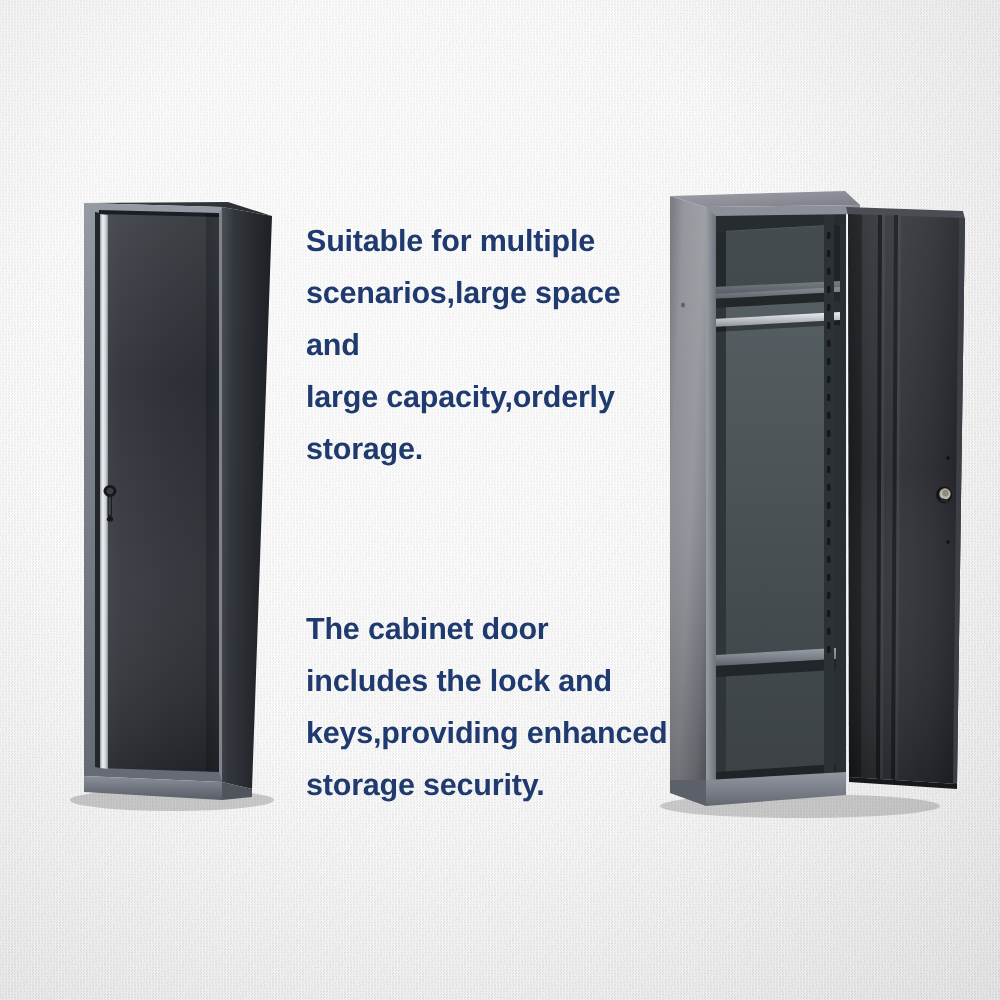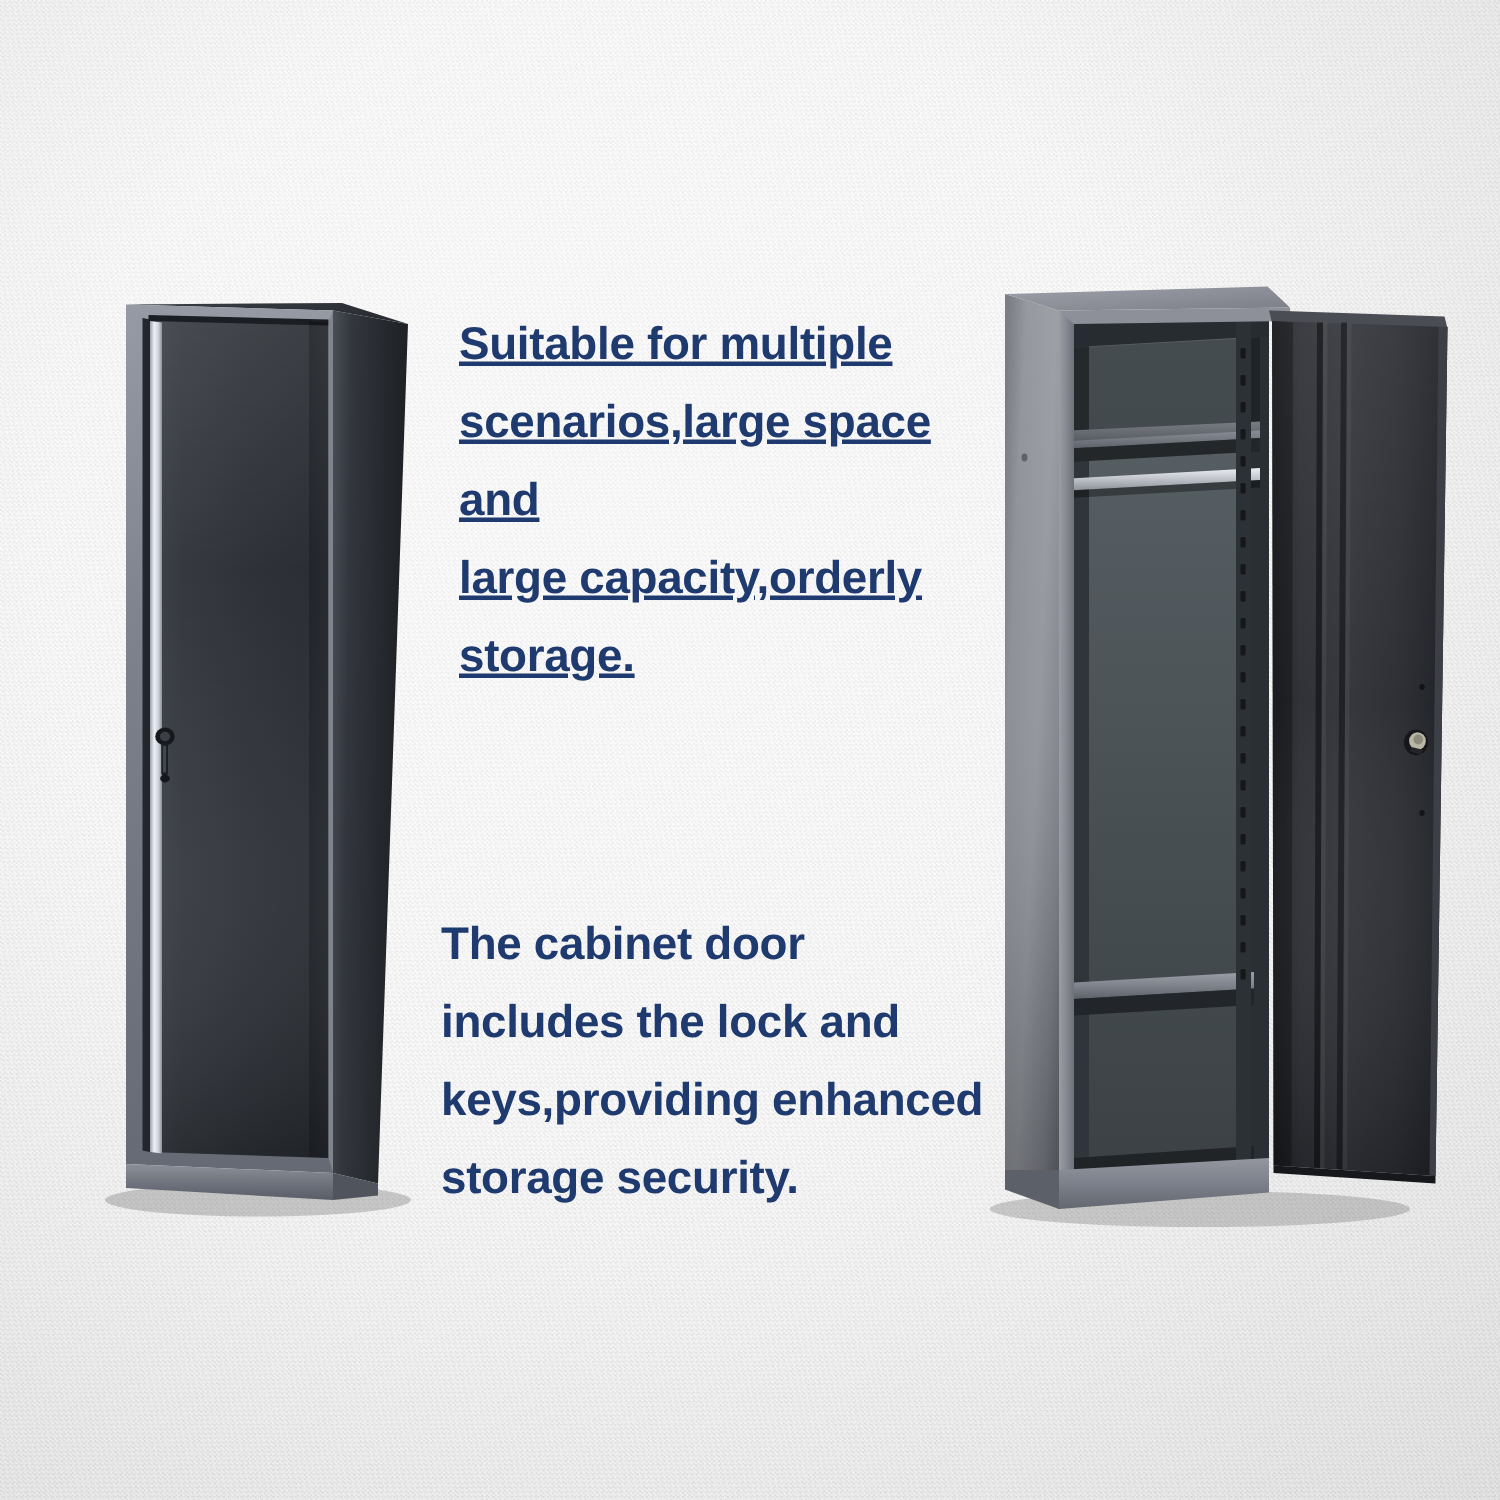--- a/index.html
+++ b/index.html
@@ -67,22 +67,22 @@
   .caption {
     position: absolute;
     color: #1f3a6e;
     font-weight: 700;
     font-size: 30.5px;
     line-height: 52px;
     letter-spacing: -0.2px;
     white-space: pre-line;
     text-rendering: geometricPrecision;
   }
-  #caption-top { left: 306px; top: 203px; width: 368px; text-decoration: underline; }
-  #caption-bottom { left: 294px; top: 603px; width: 368px; }
+  #caption-top { left: 306px; top: 215px; width: 368px; }
+  #caption-bottom { left: 306px; top: 603px; width: 368px; }
 </style>
 </head>
 <body>
 
 <div id="scene">
 
   <div class="bg-base"></div>
   <div class="bg-noise"></div>
   <div class="bg-noise2"></div>
   <div class="bg-noise3"></div>

